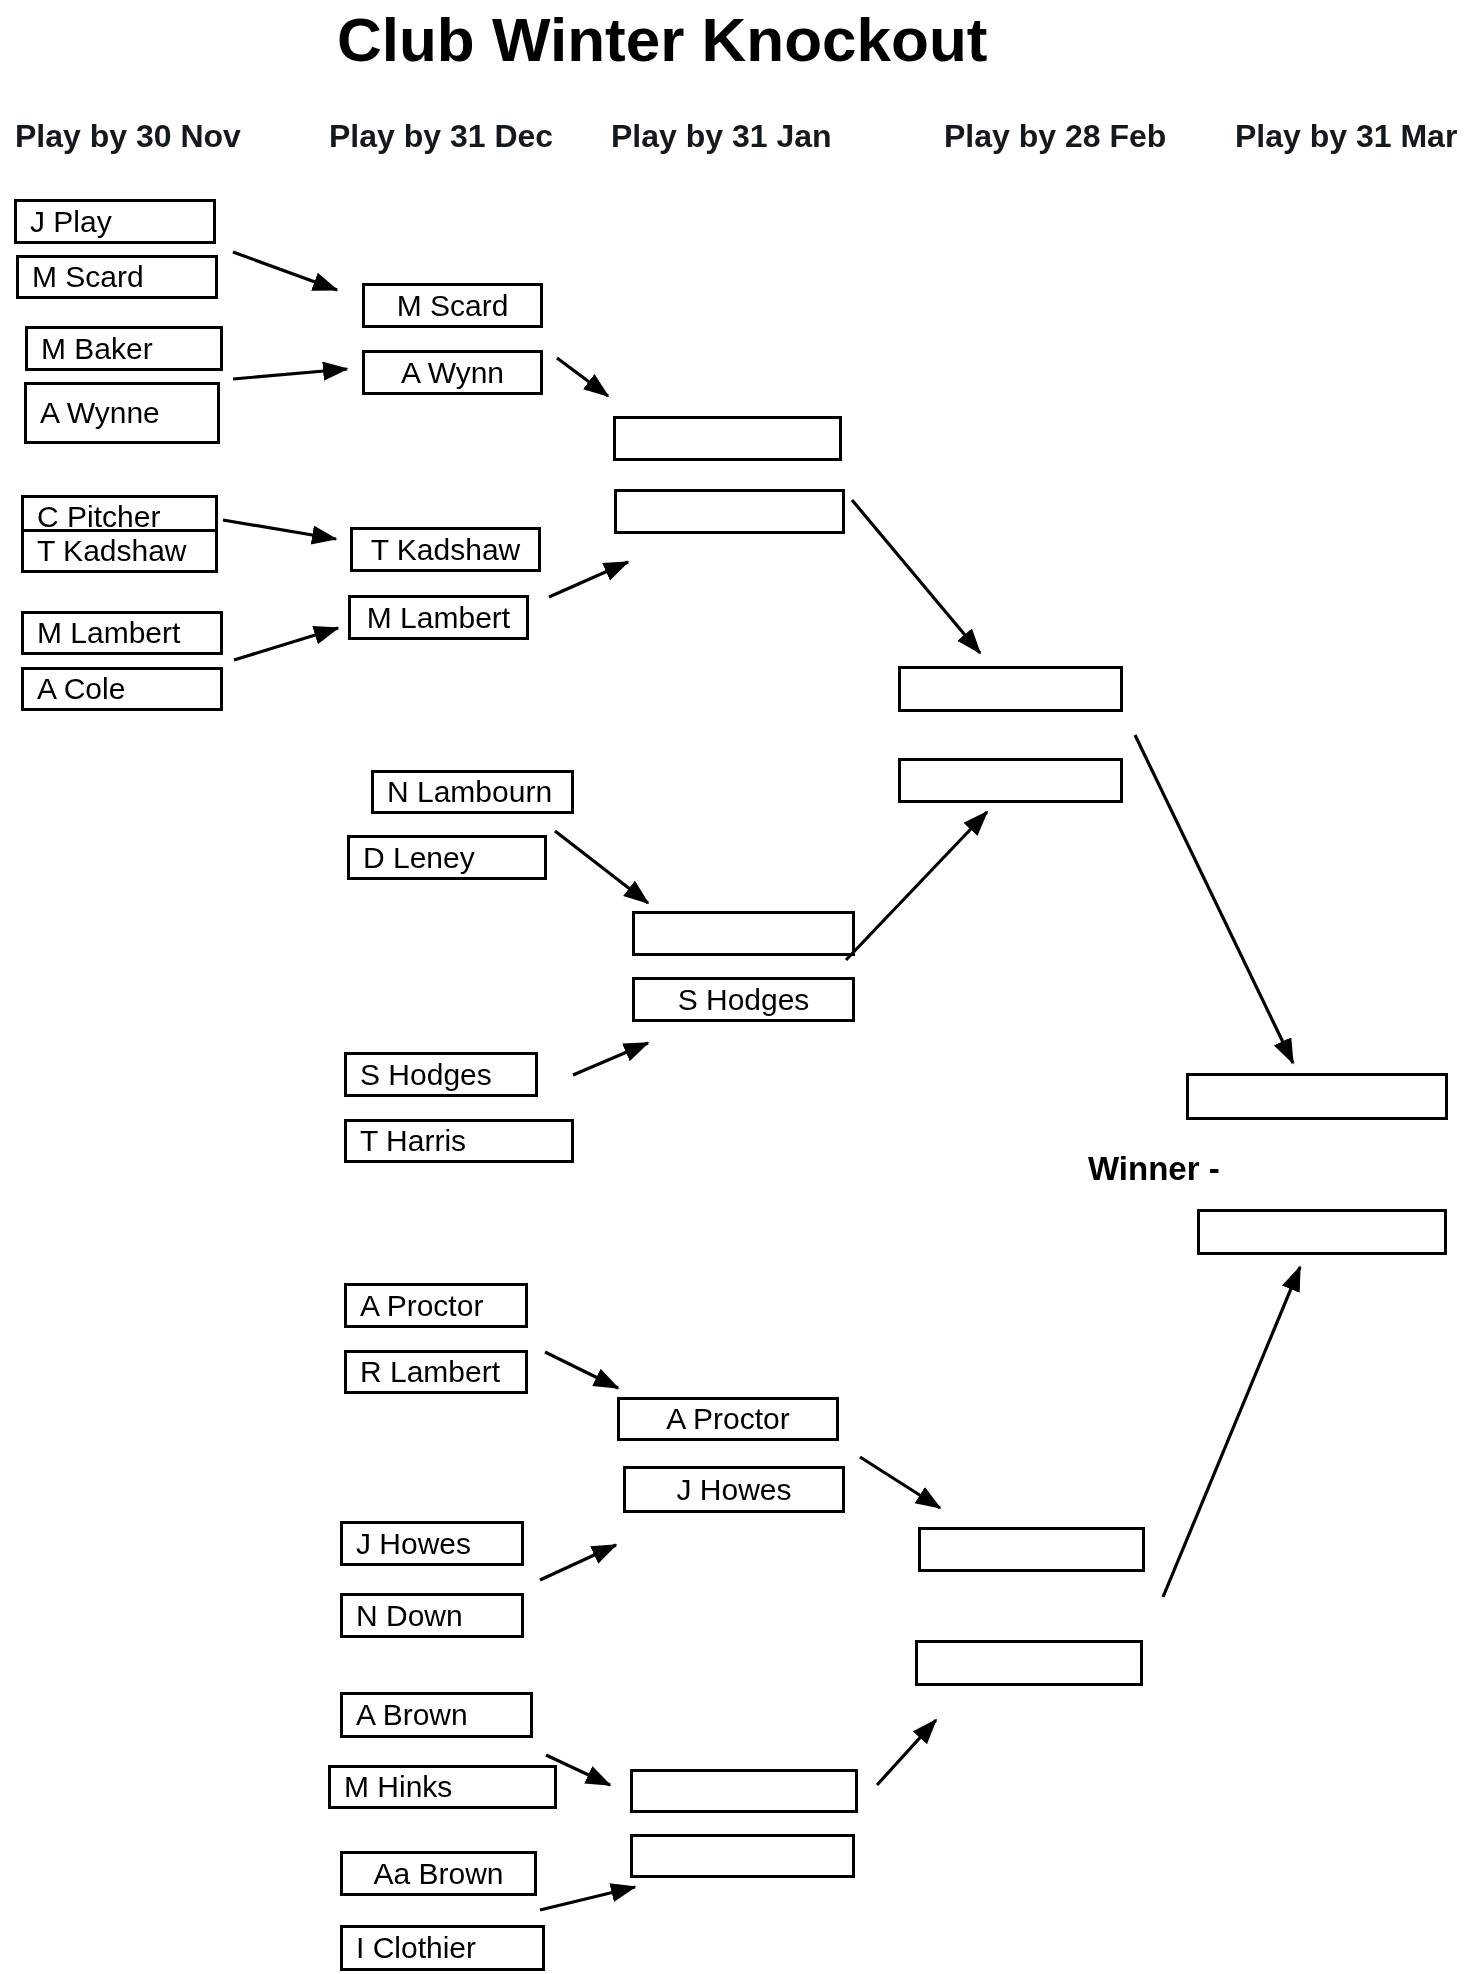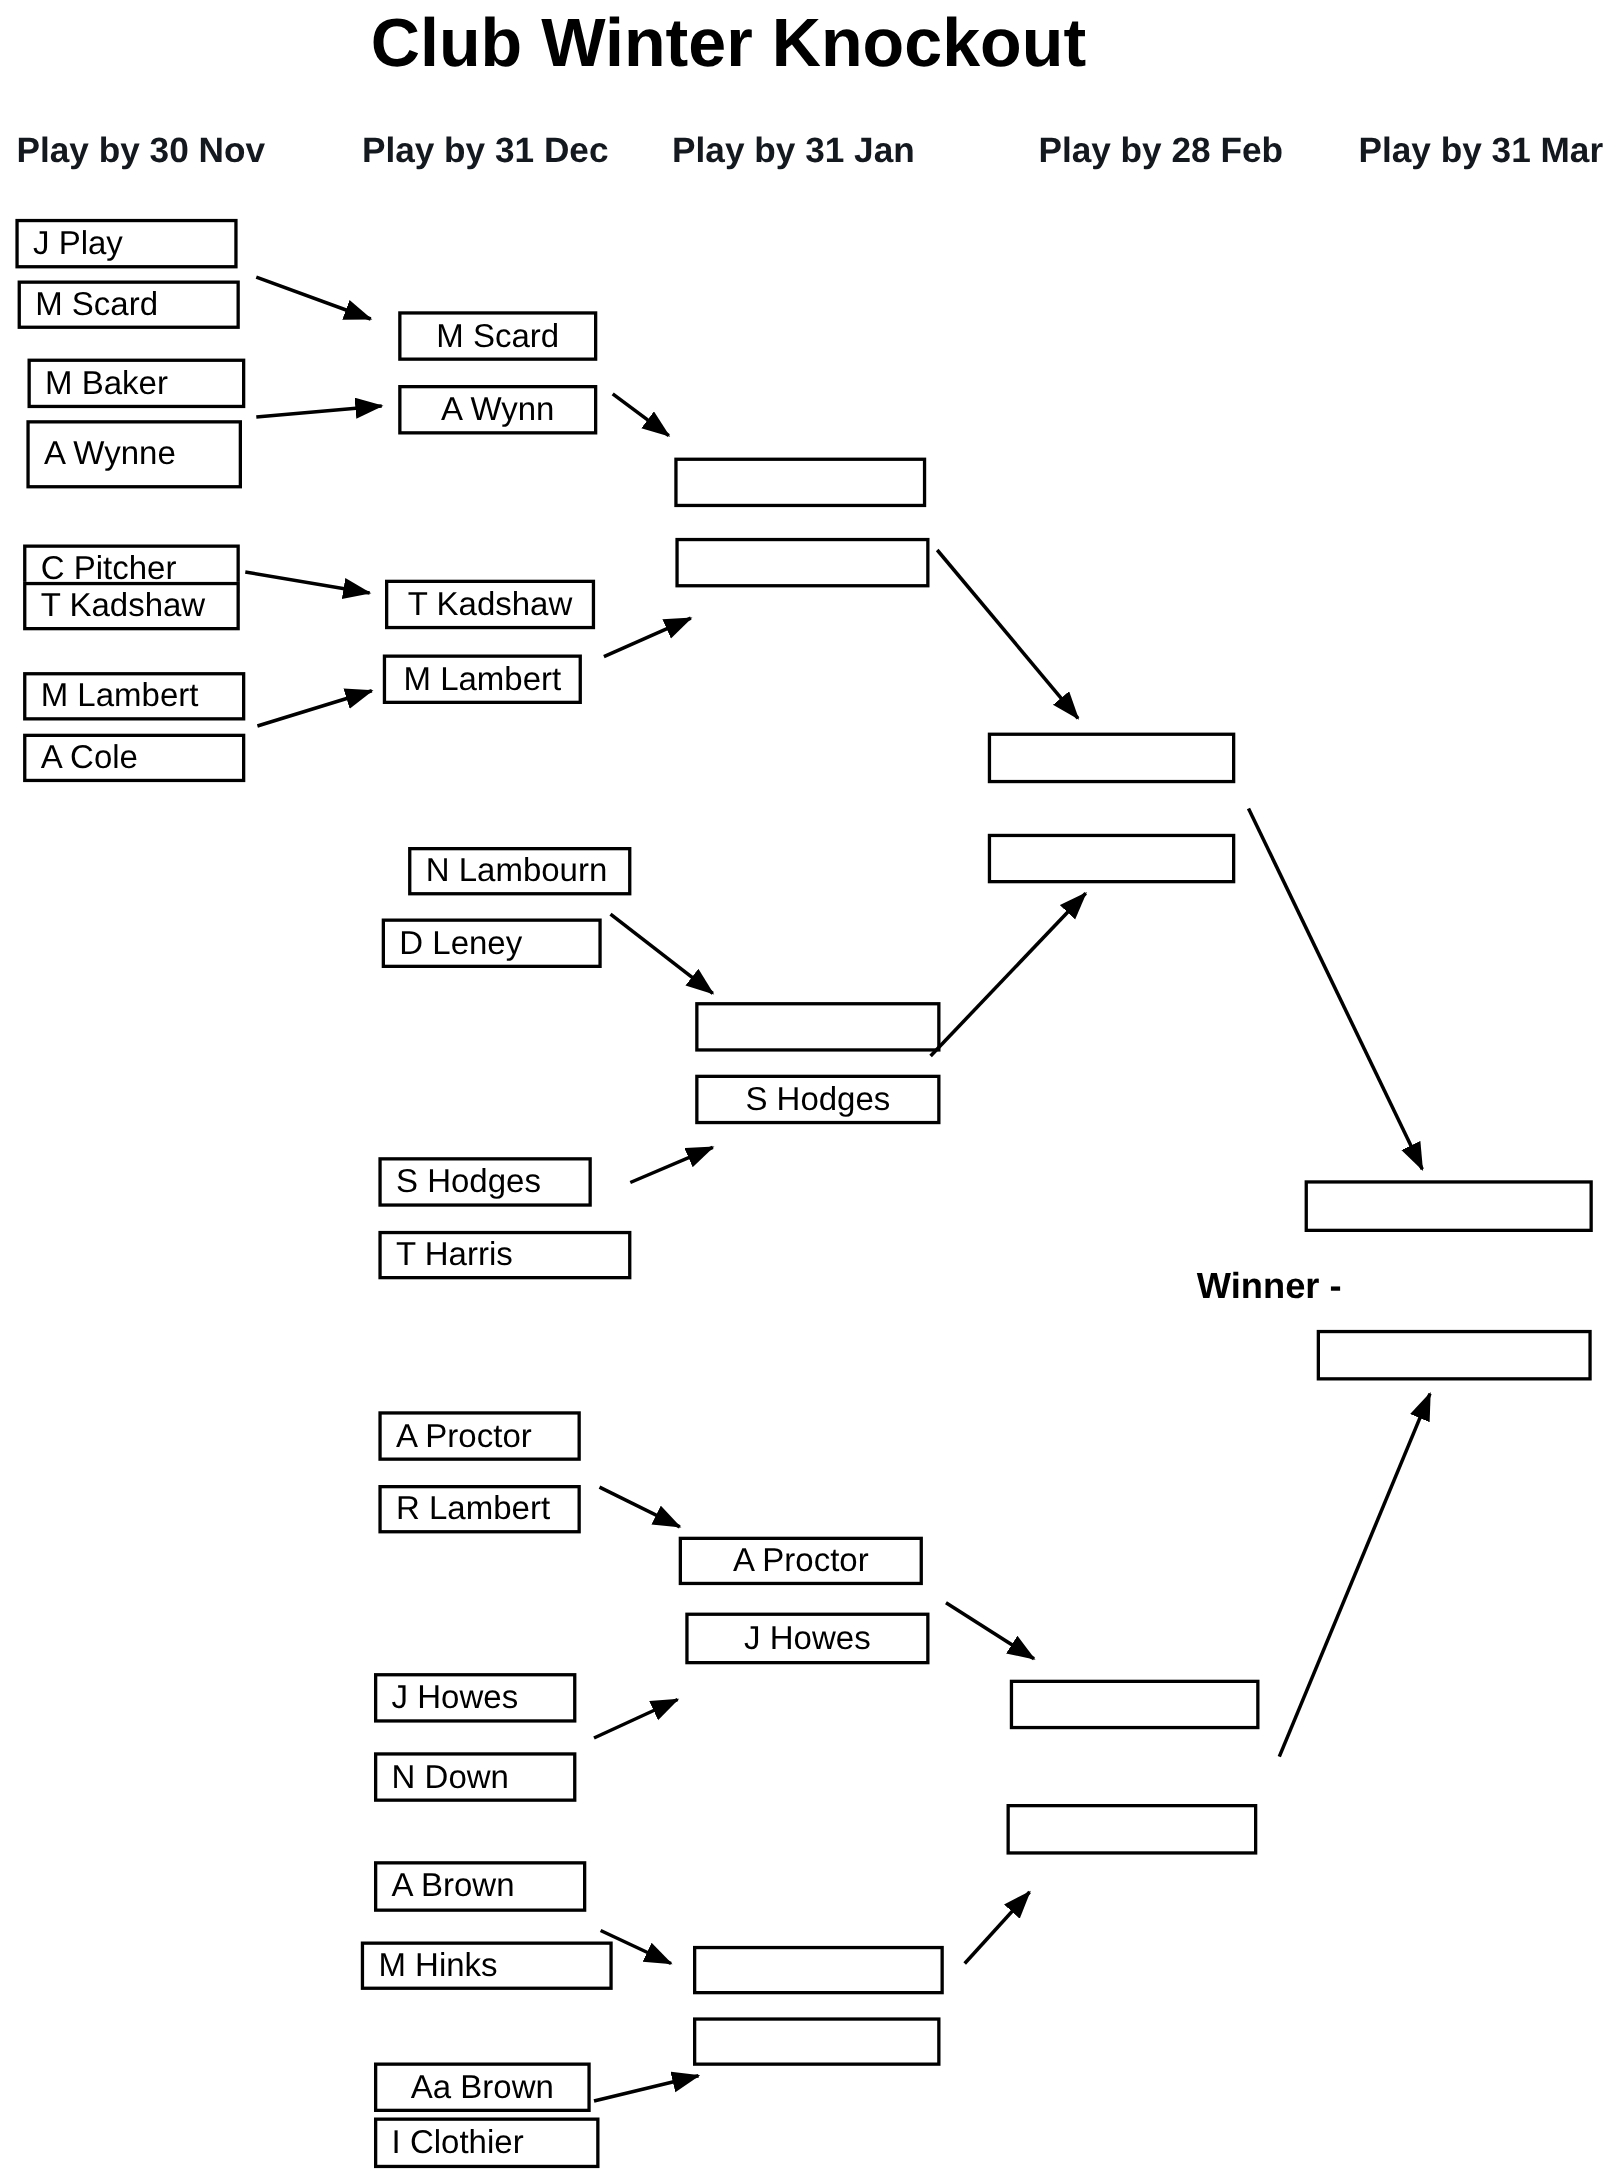--- a/index.html
+++ b/index.html
@@ -56,21 +56,21 @@
       <div class="bracket-box left" style="left: 347px; top: 770px; width: 203px; height: 44px; border-color: rgb(0, 0, 0); margin-left: 24px;">N Lambourn</div>
       <div class="bracket-box left" style="left: 347px; top: 835px; width: 200px; height: 45px; border-color: rgb(0, 0, 0);">D Leney</div>
       <div class="bracket-box left" style="left: 344px; top: 1052px; width: 194px; height: 45px; border-color: rgb(0, 0, 0);">S Hodges</div>
       <div class="bracket-box left" style="left: 344px; top: 1119px; width: 230px; height: 44px; border-color: rgb(0, 0, 0);">T Harris</div>
       <div class="bracket-box left" style="left: 344px; top: 1283px; width: 184px; height: 45px; border-color: rgb(0, 0, 0);">A Proctor</div>
       <div class="bracket-box left" style="left: 344px; top: 1350px; width: 184px; height: 44px; border-color: rgb(0, 0, 0);">R Lambert</div>
       <div class="bracket-box left" style="left: 340px; top: 1521px; width: 184px; height: 45px; border-color: rgb(0, 0, 0);">J Howes</div>
       <div class="bracket-box left" style="left: 340px; top: 1593px; width: 184px; height: 45px; border-color: rgb(0, 0, 0);">N Down</div>
       <div class="bracket-box left" style="left: 340px; top: 1692px; width: 193px; height: 46px; border-color: rgb(0, 0, 0);">A Brown</div>
       <div class="bracket-box left" style="left: 328px; top: 1765px; width: 229px; height: 44px; border-color: rgb(0, 0, 0); text-align: center;">M Hinks</div>
-      <div class="bracket-box center" style="left: 340px; top: 1851px; width: 197px; height: 45px; border-color: rgb(0, 0, 0); margin-top: 24px;">Aa Brown</div>
+      <div class="bracket-box center" style="left: 340px; top: 1851px; width: 197px; height: 45px; border-color: rgb(0, 0, 0);">Aa Brown</div>
       <div class="bracket-box left" style="left: 340px; top: 1925px; width: 205px; height: 46px; border-color: rgb(0, 0, 0);">I Clothier</div>
       <div class="bracket-box center" style="left: 613px; top: 416px; width: 229px; height: 45px; border-color: rgb(0, 0, 0);"></div>
       <div class="bracket-box center" style="left: 614px; top: 489px; width: 231px; height: 45px; border-color: rgb(0, 0, 0);"></div>
       <div class="bracket-box center" style="left: 632px; top: 911px; width: 223px; height: 45px; border-color: rgb(0, 0, 0);"></div>
       <div class="bracket-box center" style="left: 632px; top: 977px; width: 223px; height: 45px; border-color: rgb(0, 0, 0);">S Hodges</div>
       <div class="bracket-box center" style="left: 617px; top: 1397px; width: 222px; height: 44px; border-color: rgb(0, 0, 0);">A Proctor</div>
       <div class="bracket-box center" style="left: 623px; top: 1466px; width: 222px; height: 47px; border-color: rgb(0, 0, 0);">J Howes</div>
       <div class="bracket-box center" style="left: 630px; top: 1769px; width: 228px; height: 44px; border-color: rgb(0, 0, 0);"></div>
       <div class="bracket-box center" style="left: 630px; top: 1834px; width: 225px; height: 44px; border-color: rgb(0, 0, 0);"></div>
       <div class="bracket-box center" style="left: 898px; top: 666px; width: 225px; height: 46px; border-color: rgb(0, 0, 0);"></div>

